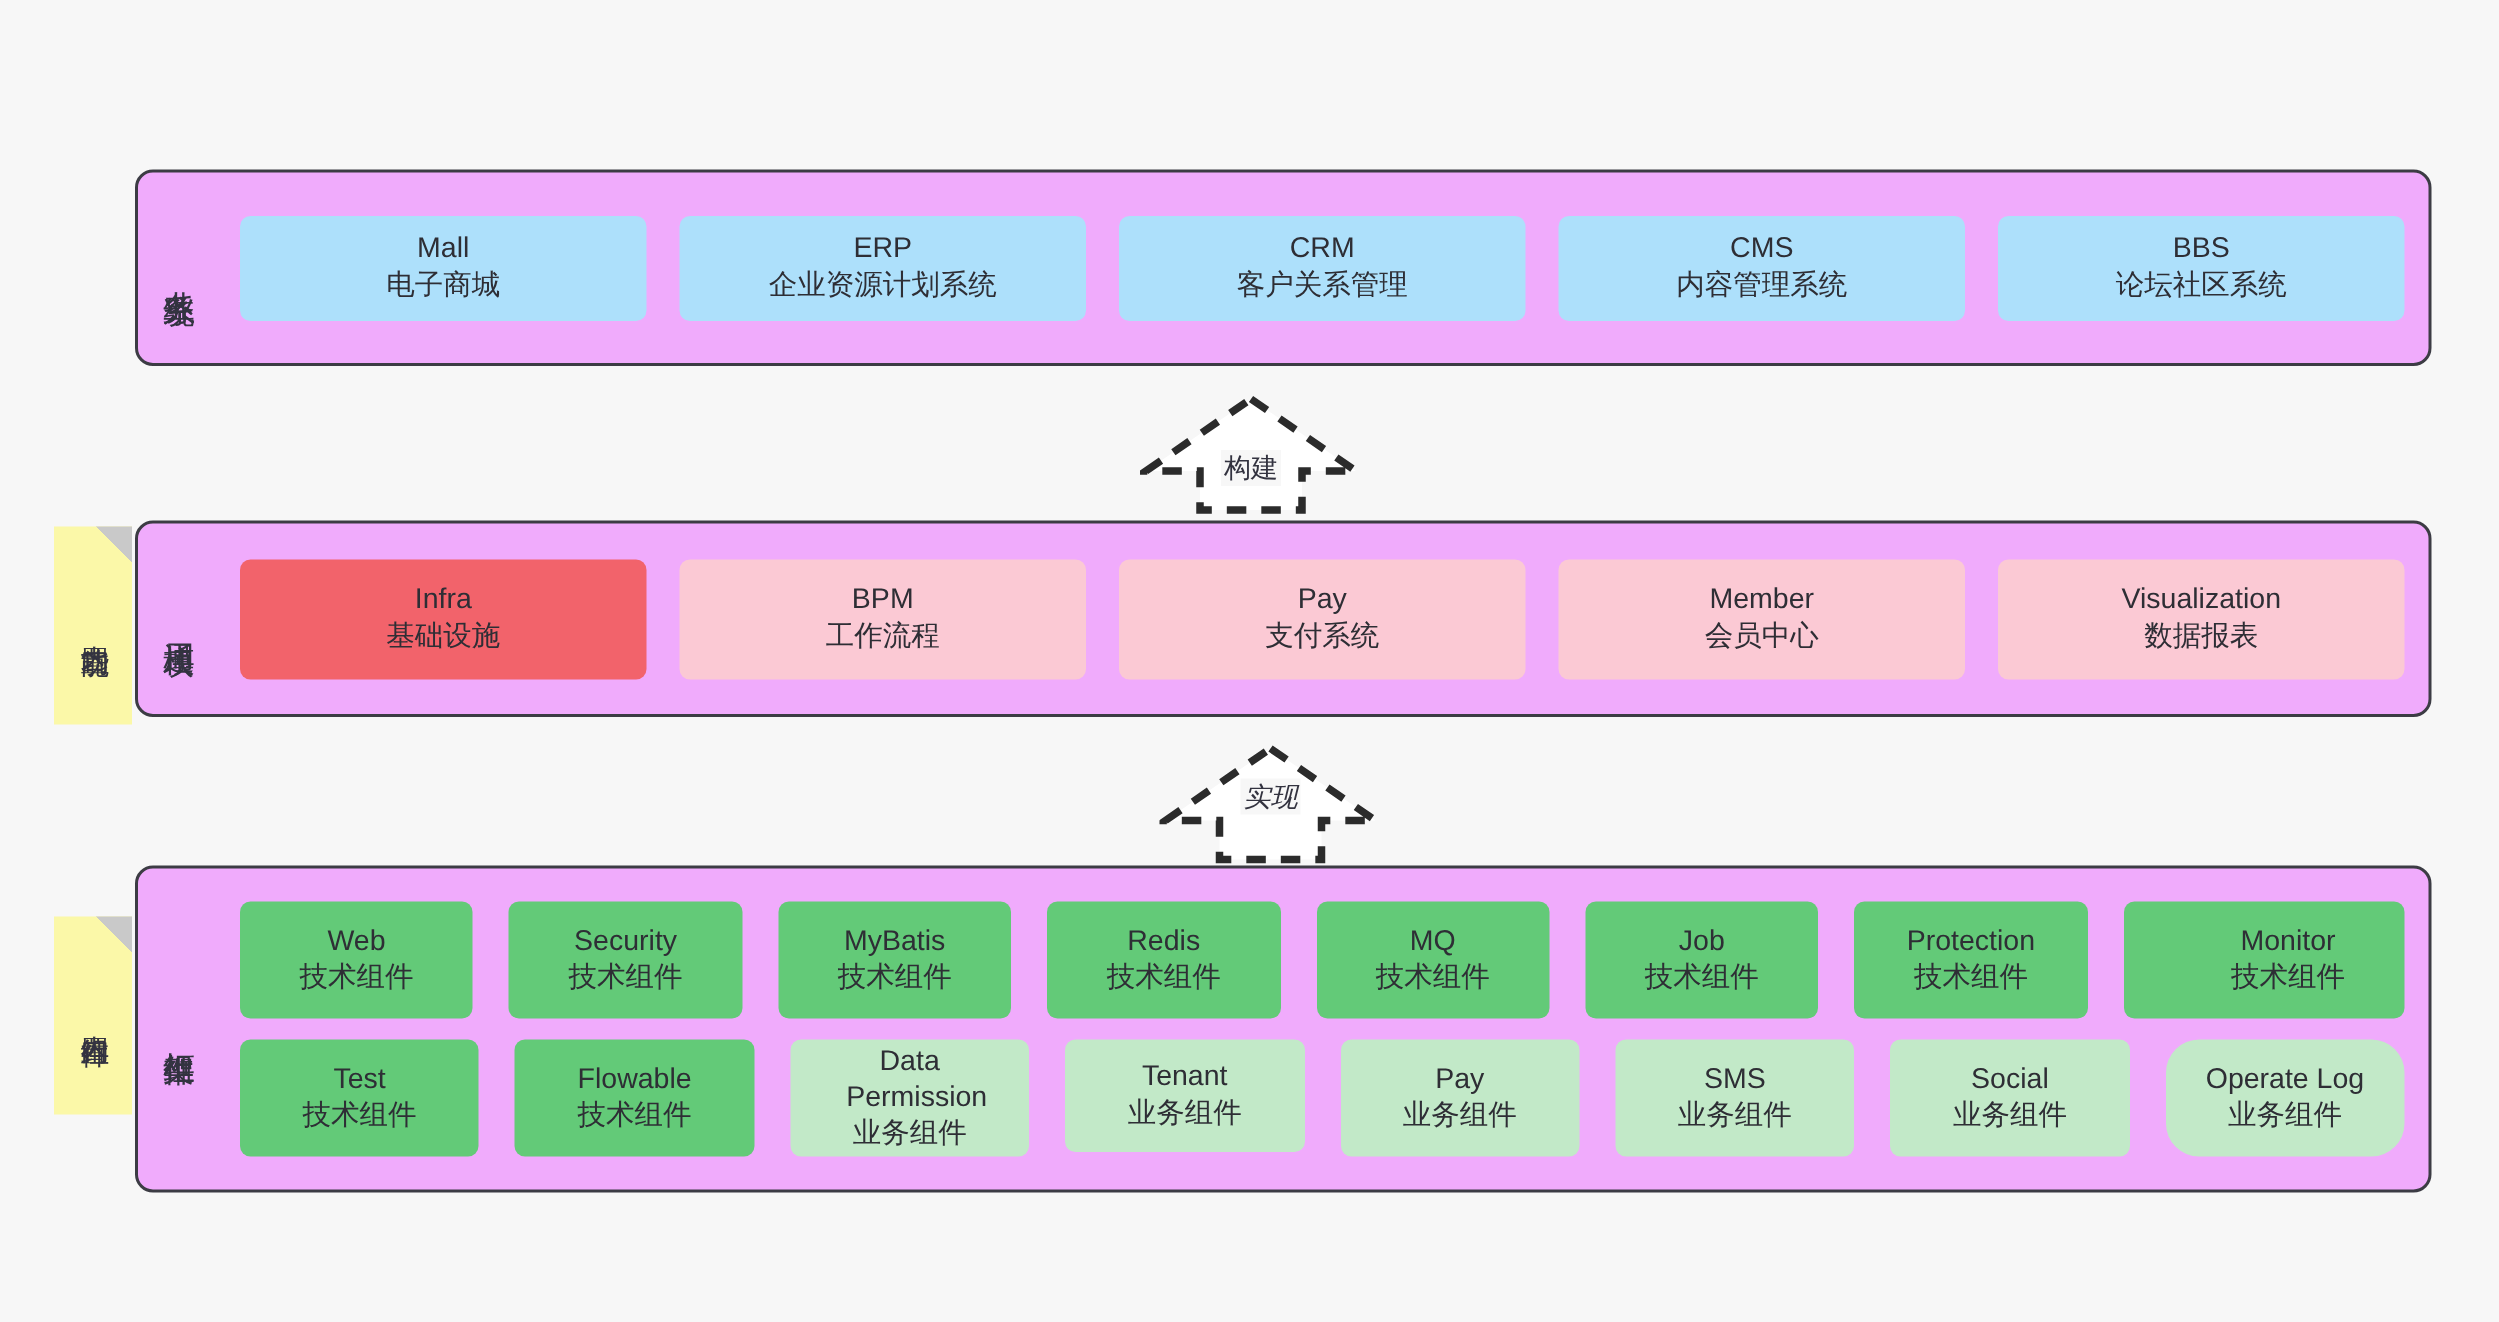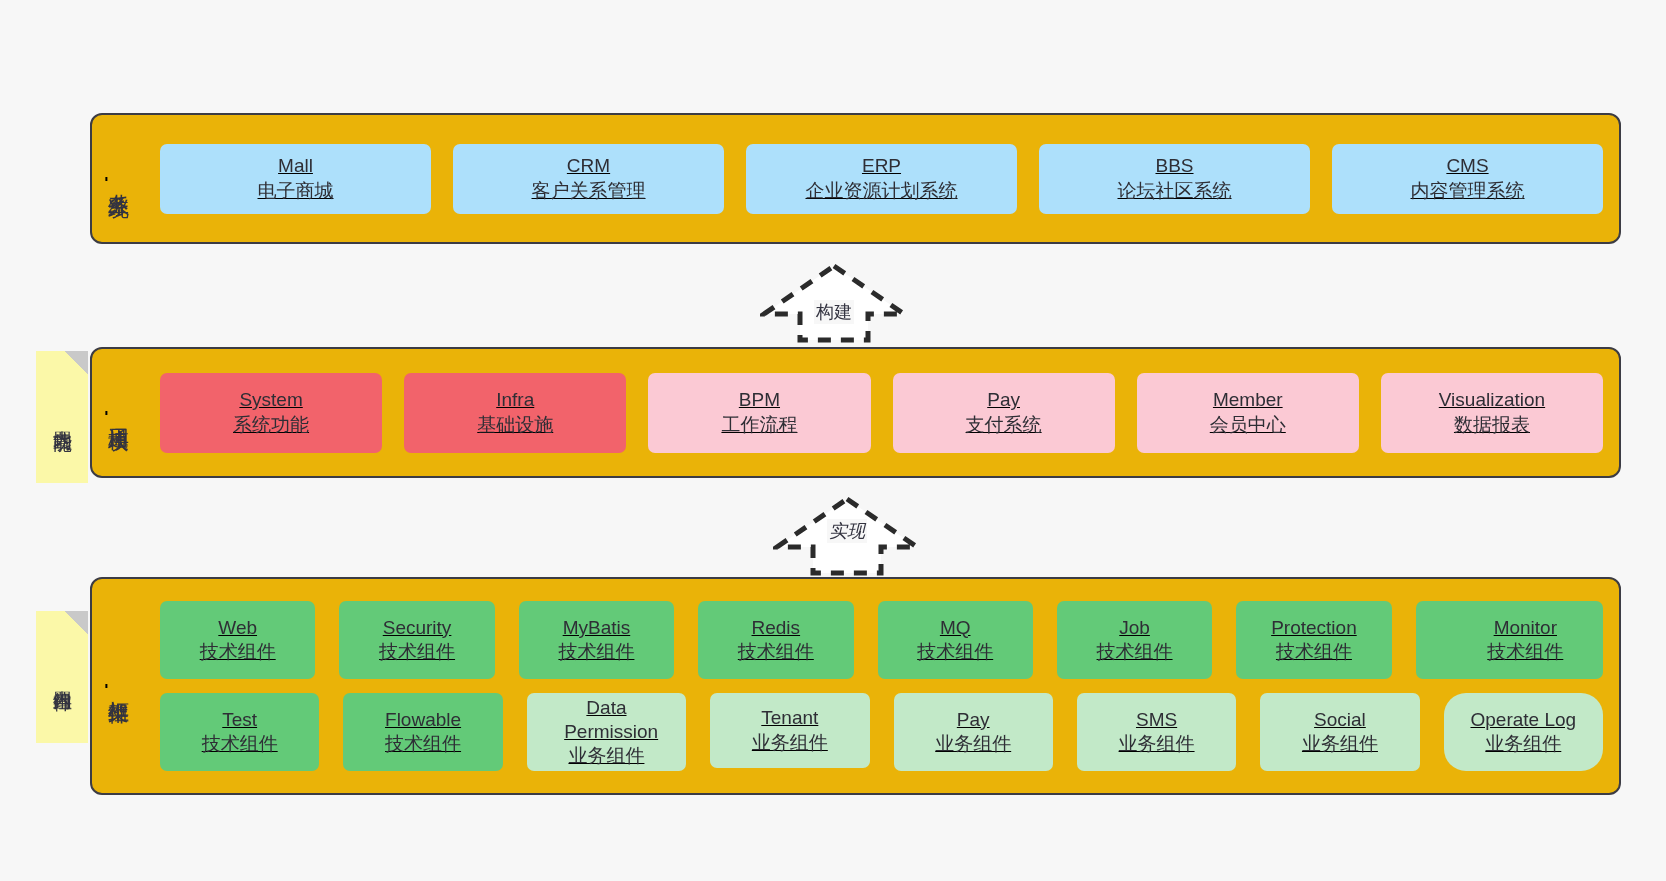--- a/index.html
+++ b/index.html
@@ -14,24 +14,23 @@
     height: 881px;
     background: #f7f7f7;
     overflow: hidden;
   }
 
   
   .layer {
     position: absolute;
     display: flex;
     align-items: stretch;
-    background: #eab308;
+    background: #f0abfc;
     border: 2px solid #3c3c44;
     border-radius: 12px;
-    text-decoration: underline;
   }
   .layer-title {
     width: 52px;
     flex: 0 0 52px;
     display: flex;
     align-items: center;
     justify-content: center;
     color: #333340;
     font-size: 21px;
     line-height: 1.18;
@@ -127,57 +126,53 @@
 
   <div class="layer" id="layer-0" style="left:90px; top:113px; width:1531px; height:131px;">
     <div class="layer-title">业务系统</div>
     <div class="layer-body">
       <div class="layer-row">
         <div class="cell c-blue" style="height:70px;">
           <span class="t1">Mall</span>
           <span class="t2">电子商城</span>
         </div>
         <div class="cell c-blue" style="height:70px;">
+          <span class="t1">ERP</span>
+          <span class="t2">企业资源计划系统</span>
+        </div>
+        <div class="cell c-blue" style="height:70px;">
           <span class="t1">CRM</span>
           <span class="t2">客户关系管理</span>
         </div>
         <div class="cell c-blue" style="height:70px;">
-          <span class="t1">ERP</span>
-          <span class="t2">企业资源计划系统</span>
+          <span class="t1">CMS</span>
+          <span class="t2">内容管理系统</span>
         </div>
         <div class="cell c-blue" style="height:70px;">
           <span class="t1">BBS</span>
           <span class="t2">论坛社区系统</span>
-        </div>
-        <div class="cell c-blue" style="height:70px;">
-          <span class="t1">CMS</span>
-          <span class="t2">内容管理系统</span>
         </div>
       </div>
     </div>
   </div>
 
   <div class="arrow" style="left:760px; top:262px; width:148px; height:82px;">
     <svg viewBox="0 0 148 82" preserveAspectRatio="none" aria-hidden="true">
       <polygon points="74,4 144,52 108,52 108,78 40,78 40,52 4,52" fill="#ffffff" stroke="#2b2b2b" stroke-width="5" stroke-dasharray="13,10" stroke-linejoin="miter"></polygon>
     </svg>
     <div class="arrow-label" style="top:38px;">构建</div>
   </div>
 
   <div class="sticky" style="left:36px; top:351px; width:52px; height:132px;">内置功能</div>
 
   <div class="layer" id="layer-1" style="left:90px; top:347px; width:1531px; height:131px;">
     <div class="layer-title">通用模块</div>
     <div class="layer-body">
       <div class="layer-row">
         <div class="cell c-red" style="height:80px;">
-          <span class="t1">System</span>
-          <span class="t2">系统功能</span>
-        </div>
-        <div class="cell c-red" style="height:80px;">
           <span class="t1">Infra</span>
           <span class="t2">基础设施</span>
         </div>
         <div class="cell c-pink" style="height:80px;">
           <span class="t1">BPM</span>
           <span class="t2">工作流程</span>
         </div>
         <div class="cell c-pink" style="height:80px;">
           <span class="t1">Pay</span>
           <span class="t2">支付系统</span>

